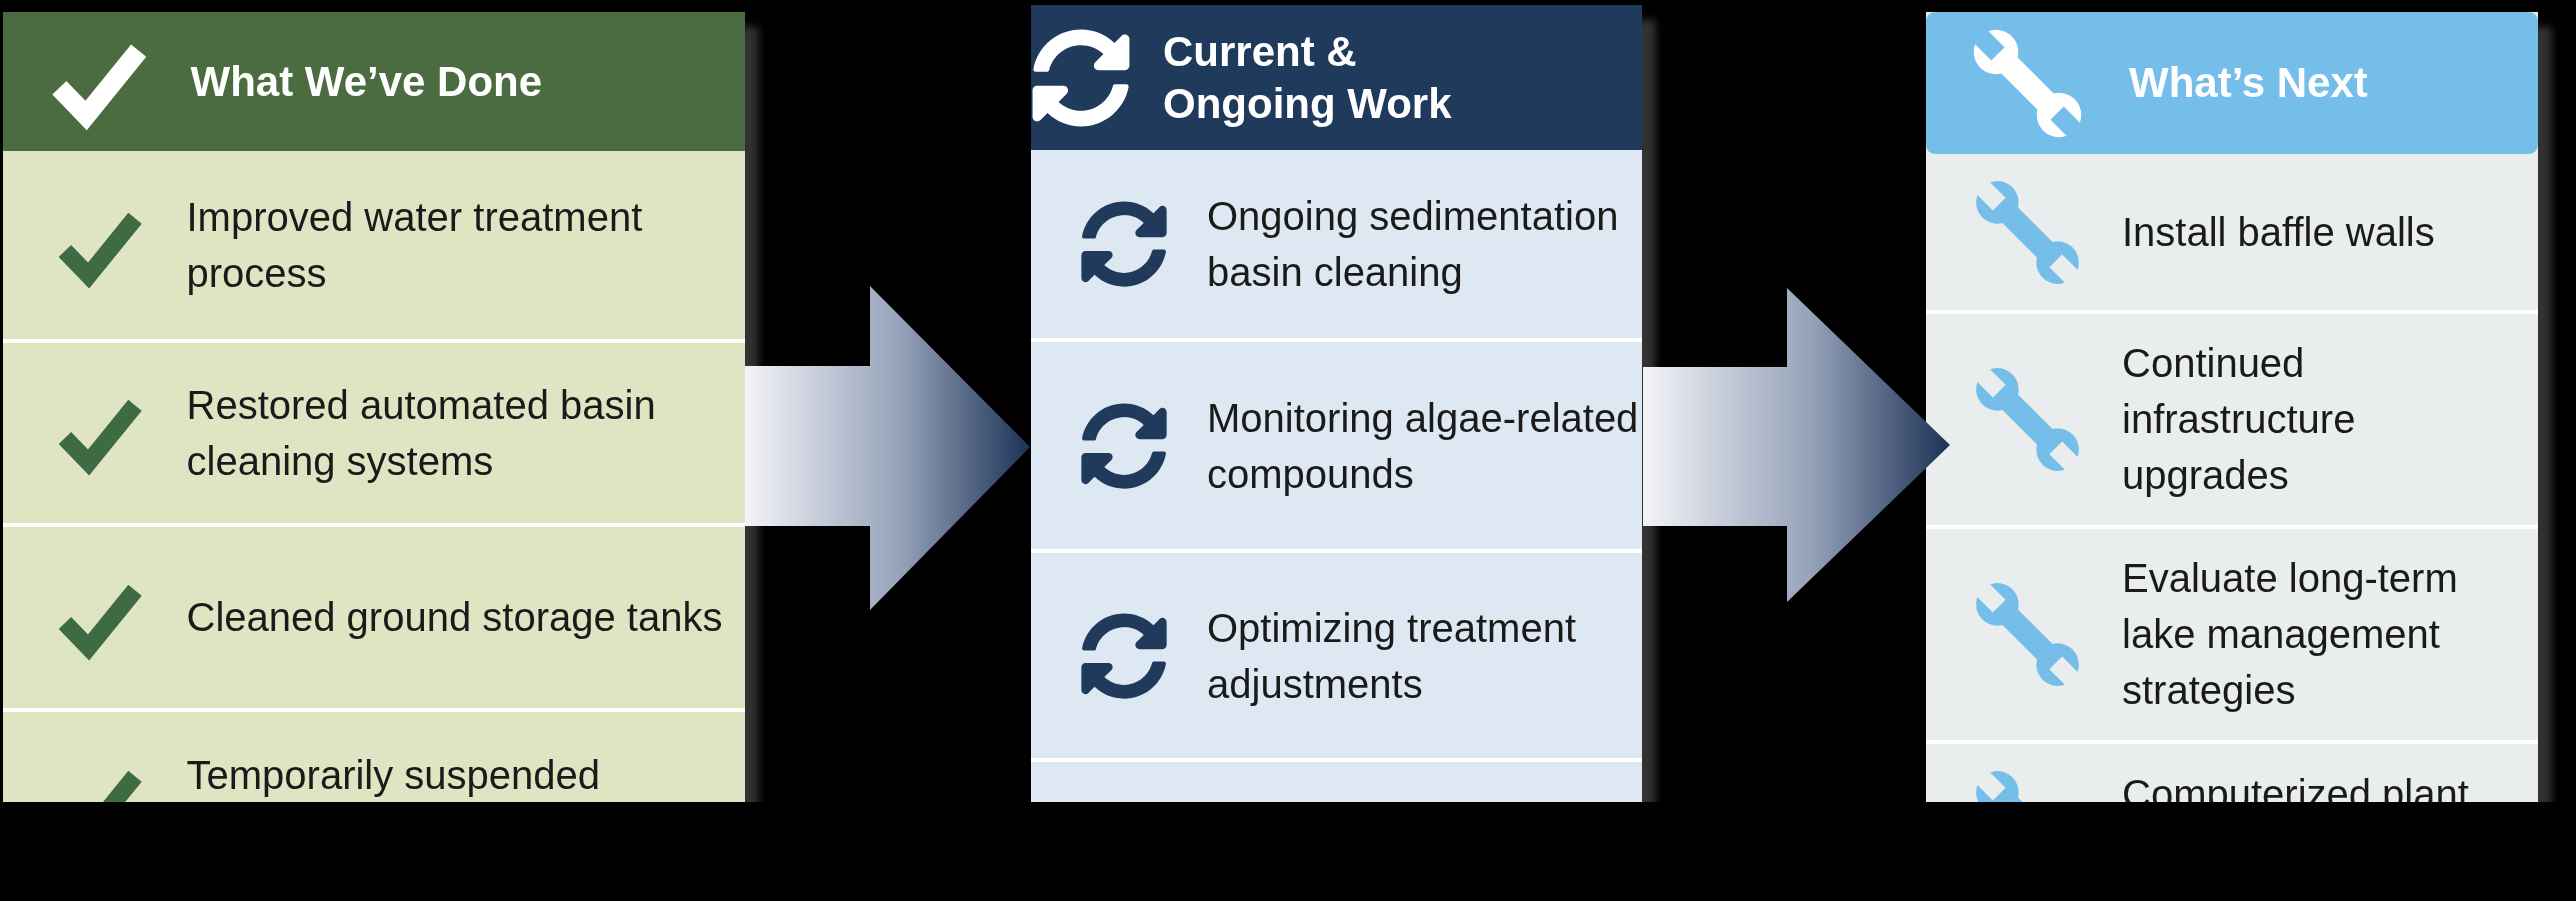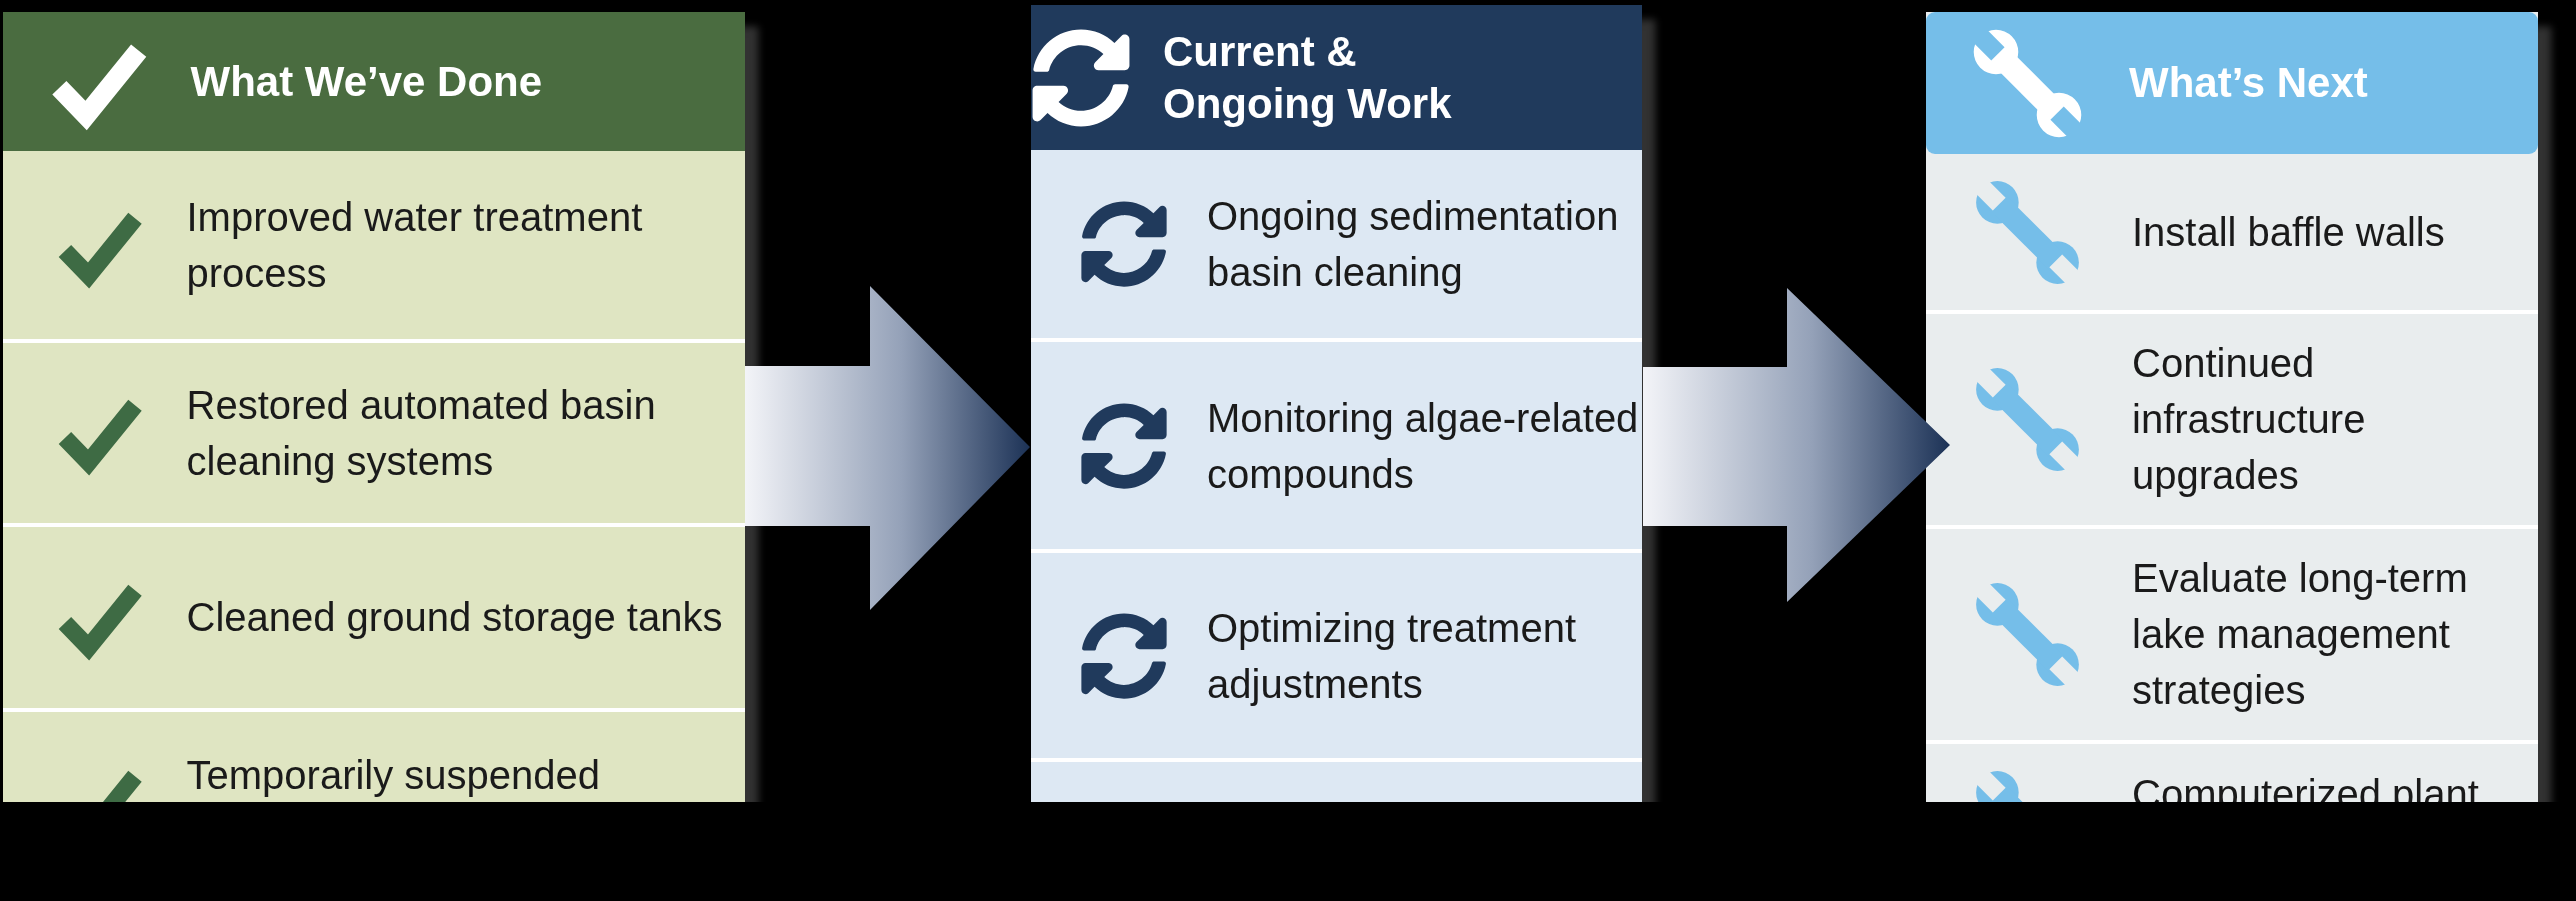--- a/index.html
+++ b/index.html
@@ -29,21 +29,21 @@
   #col-ongoing .col-header { height:145px; background:#203a5c; gap:32px; }
   #col-ongoing .col-header .hdr-text { width:338px; }
   #col-ongoing .row { padding-left:49px; gap:39px; }
   #col-ongoing .item-text { width:457px; }
   .sync-icon { width:88px; height:88px; flex:0 0 auto; }
   #col-ongoing .col-header .sync-icon { width:100px; height:100px; }
 
   
   #col-next { left:1926px; top:12px; width:612px; height:889px; background:#e9edee; }
   #col-next .col-header { height:142px; background:#75bee9; padding-left:34px; gap:34px;border-radius:9px; }
-  #col-next .row { padding-left:37px; gap:30px;justify-content:space-between; }
+  #col-next .row { padding-left:37px; gap:30px; }
   #col-next .item-text { width:406px; }
   .wrench-icon { width:129px; height:129px; flex:0 0 auto; }
   #col-next .col-header .wrench-icon { width:135px; height:135px; }
 
   
   .flow-arrow { position:absolute; z-index:5;
     background:linear-gradient(90deg,#f3f4f8 0%,#94a1b8 55%,#1c3256 100%); }
   #arrow-1 { left:745px; top:286px; width:285px; height:324px;
     clip-path:polygon(0 80px,125px 80px,125px 0,285px 161px,125px 324px,125px 240px,0 240px); }
   #arrow-2 { left:1643px; top:288px; width:307px; height:314px;

